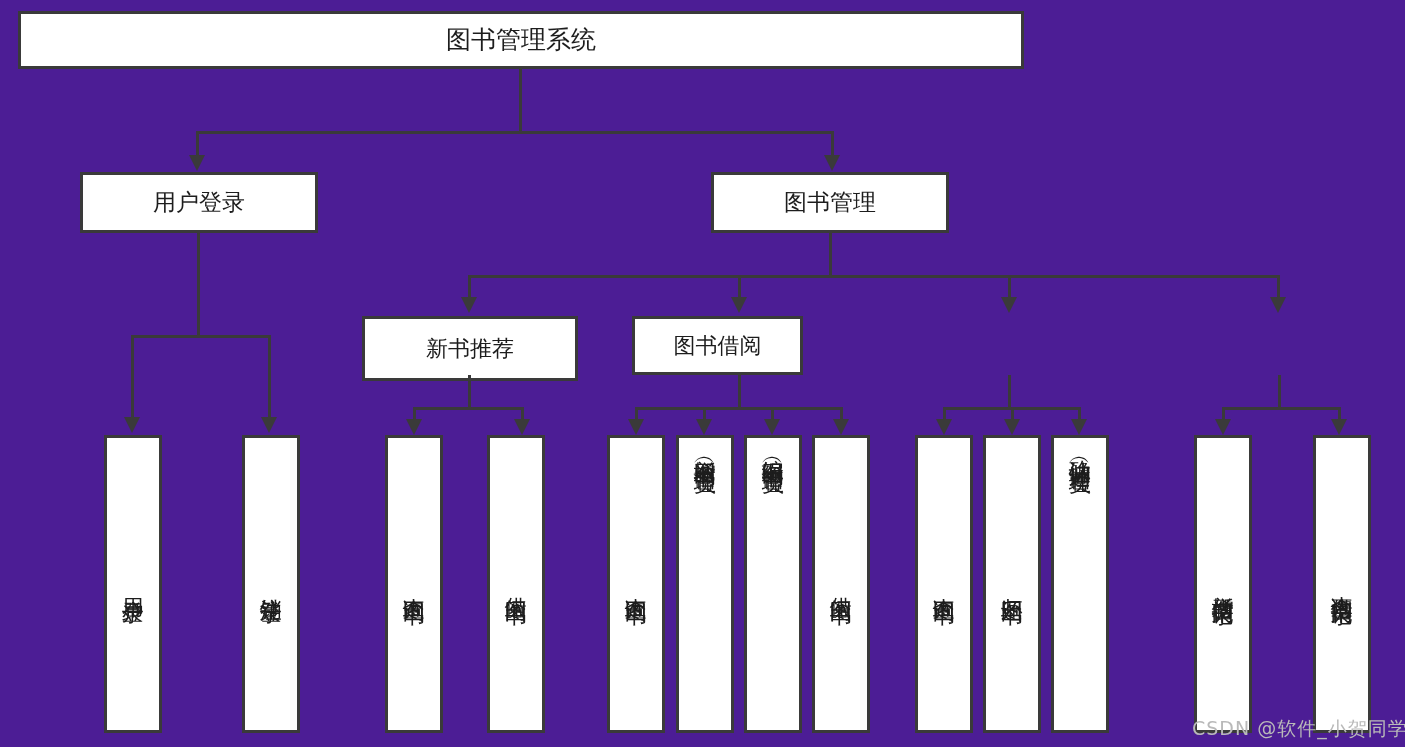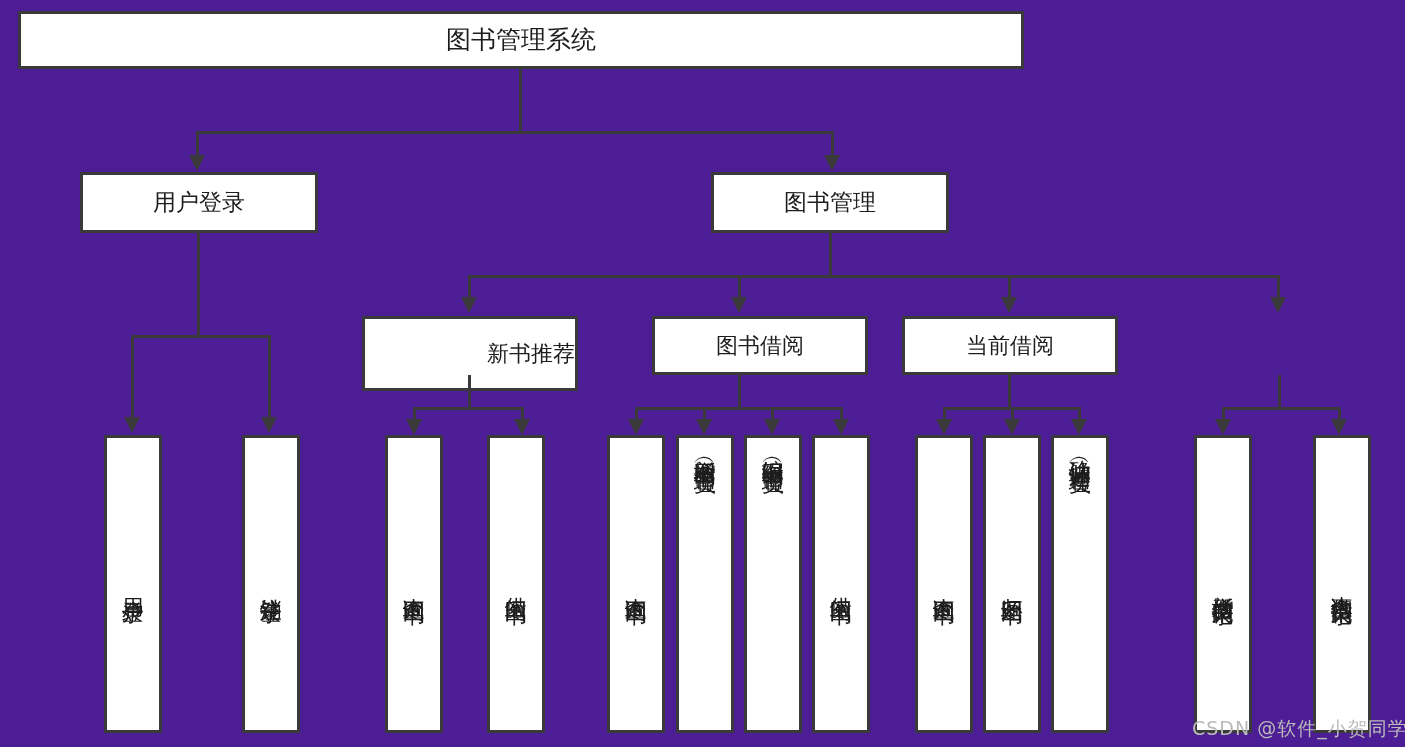--- a/index.html
+++ b/index.html
@@ -125,28 +125,25 @@
   <div class="hline" style="left:468px; top:275px; width:812px; height:3px;"></div>
   <div class="vline" style="left:468px; top:275px; width:3px; height:22px;"></div>
   <div class="arrow" style="left:461px; top:297px;"></div>
   <div class="vline" style="left:738px; top:275px; width:3px; height:22px;"></div>
   <div class="arrow" style="left:731px; top:297px;"></div>
   <div class="vline" style="left:1008px; top:275px; width:3px; height:22px;"></div>
   <div class="arrow" style="left:1001px; top:297px;"></div>
   <div class="vline" style="left:1277px; top:275px; width:3px; height:22px;"></div>
   <div class="arrow" style="left:1270px; top:297px;"></div>
 
-  <div class="node l3" style="left:362px; top:316px; width:216px; height:75px;justify-content:flex-end;">
+  <div class="node l3" style="left:362px; top:316px; width:216px; height:65px;">
     <span>新书推荐</span>
   </div>
-  <div class="node l3" style="left:632px; top:316px; width:216px; height:59px;margin-left:20px;">
+  <div class="node l3" style="left:632px; top:316px; width:171px; height:59px;">
     <span>图书借阅</span>
-  </div>
-  <div class="node l3" style="left:902px; top:316px; width:216px; height:59px;">
-    <span>当前借阅</span>
   </div>
 
   <div class="vline" style="left:468px; top:375px; width:3px; height:32px;"></div>
   <div class="hline" style="left:413px; top:407px; width:111px; height:3px;"></div>
   <div class="vline" style="left:413px; top:407px; width:3px; height:12px;"></div>
   <div class="arrow" style="left:406px; top:419px;"></div>
   <div class="vline" style="left:521px; top:407px; width:3px; height:12px;"></div>
   <div class="arrow" style="left:514px; top:419px;"></div>
 
   <div class="vline" style="left:738px; top:375px; width:3px; height:32px;"></div>

